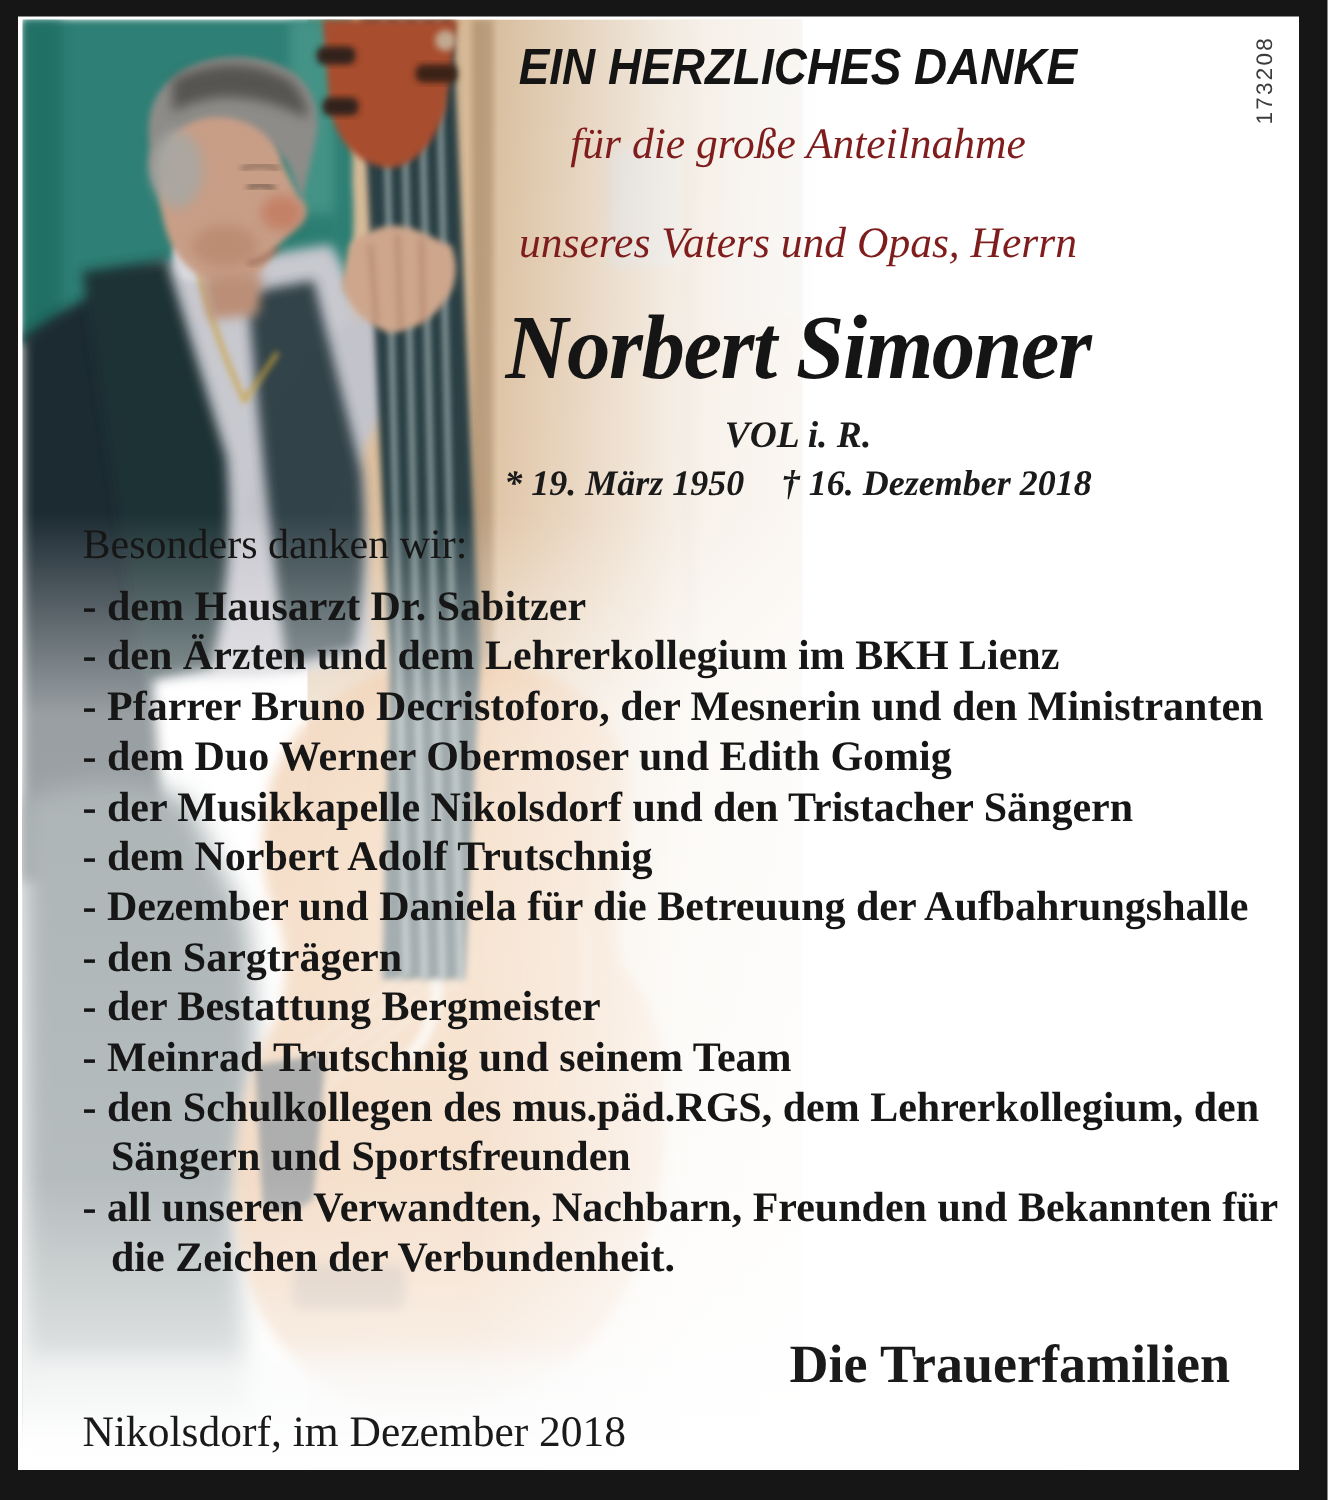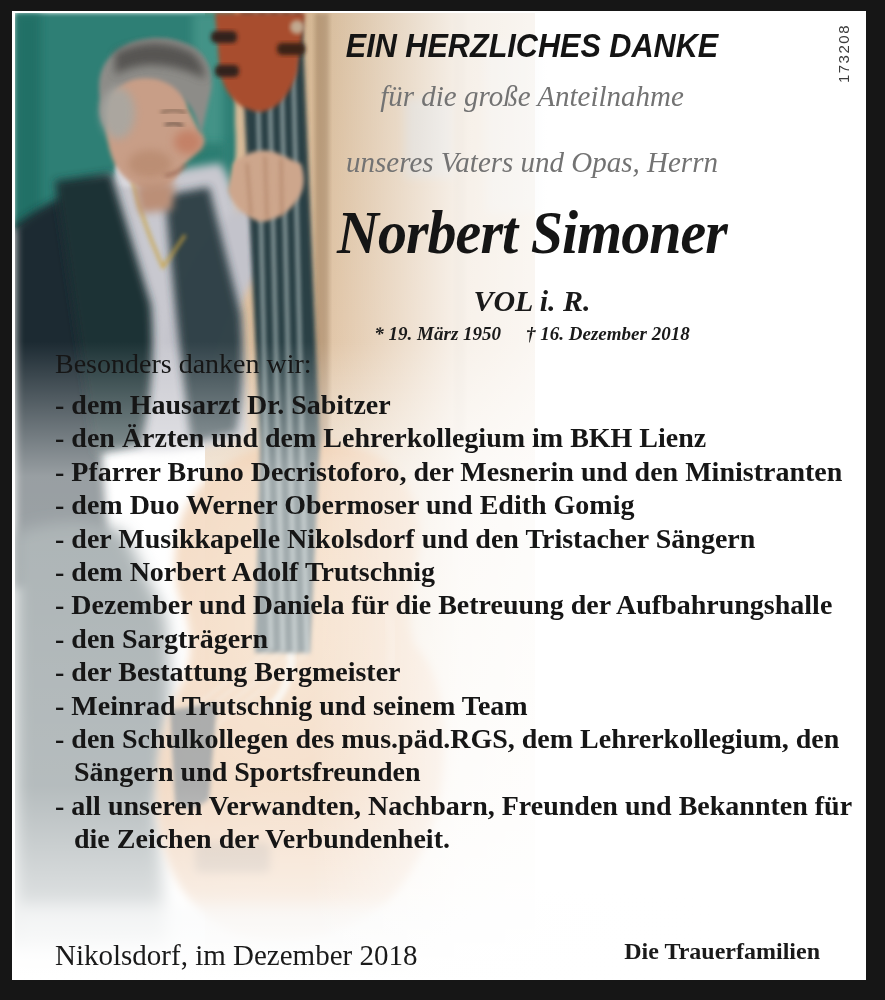--- a/index.html
+++ b/index.html
@@ -31,37 +31,37 @@
     font-family:"Liberation Sans", sans-serif;
     font-size:15px;letter-spacing:1.5px;color:#3c3c3c;
   }
   
   .header{position:absolute;left:190px;top:15px;width:660px;text-align:center;font-style:italic;}
   .title{
     font-family:"Liberation Sans", sans-serif;font-weight:bold;
     font-size:34px;line-height:39px;margin:0;color:#141414;
     transform:scaleX(.9);transform-origin:center;white-space:nowrap;
   }
-  .intro{font-size:29px;line-height:33px;margin:15px 0 0;color:#737373;}
+  .intro{font-size:29px;line-height:33px;margin:15px 0 0;color:#7f1d1d;}
   .name{
     font-size:61px;line-height:66px;font-weight:bold;letter-spacing:-1px;
     margin:21px 0 0;color:#151515;
     transform:scaleX(.95);transform-origin:center;white-space:nowrap;
   }
-  .vol{font-size:30px;line-height:30px;font-weight:bold;margin-top:20px;}
-  .dates{font-size:19px;line-height:31px;font-weight:bold;margin-top:2px;
+  .vol{font-size:25px;line-height:30px;font-weight:bold;margin-top:10px;}
+  .dates{font-size:24px;line-height:31px;font-weight:bold;margin-top:2px;
     display:flex;justify-content:center;gap:25px;white-space:nowrap;}
   
   .thanks{position:absolute;left:43px;top:333px;width:798px;font-size:28px;color:#161616;}
   .thanks-heading{margin:4px 0 8px;line-height:32px;}
   .thanks-list{list-style:none;margin:0;padding:0;}
   .thanks-list li{padding-left:19px;text-indent:-19px;line-height:33.4px;hyphens:manual;font-weight:bold;}
   
   .place-date{position:absolute;left:43px;top:928px;font-size:29px;}
-  .signature{position:absolute;right:46px;top:927px;font-size:24px;font-weight:bold;}
+  .signature{position:absolute;right:46px;top:877px;font-size:36px;font-weight:bold;}
 </style>
 </head>
 <body style="background: rgb(22, 22, 22);">
 
 <div class="frame">
   <div class="sheet">
 
     <div class="photo">
       <svg viewBox="0 0 706 966" width="706" height="966">
         <defs>

